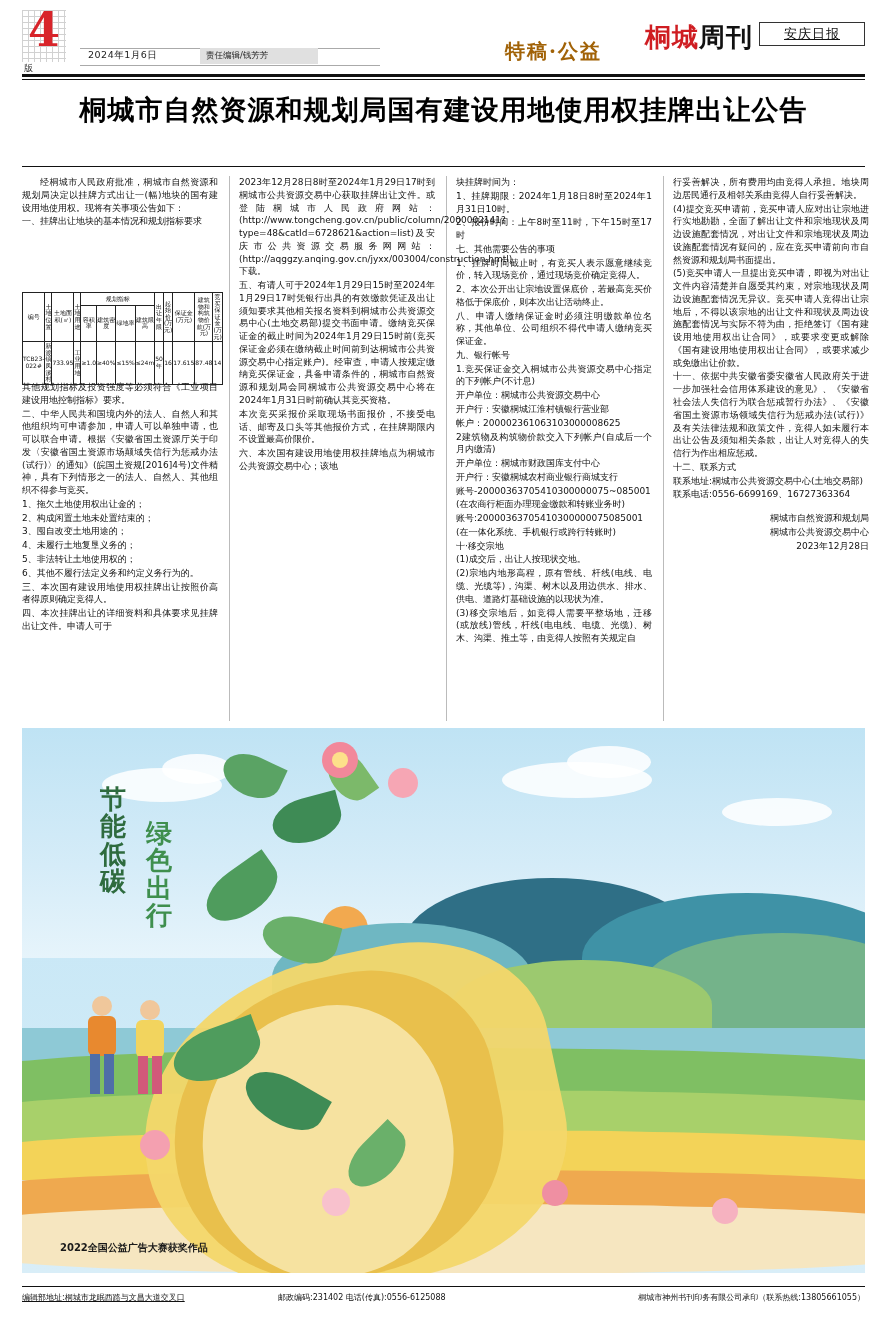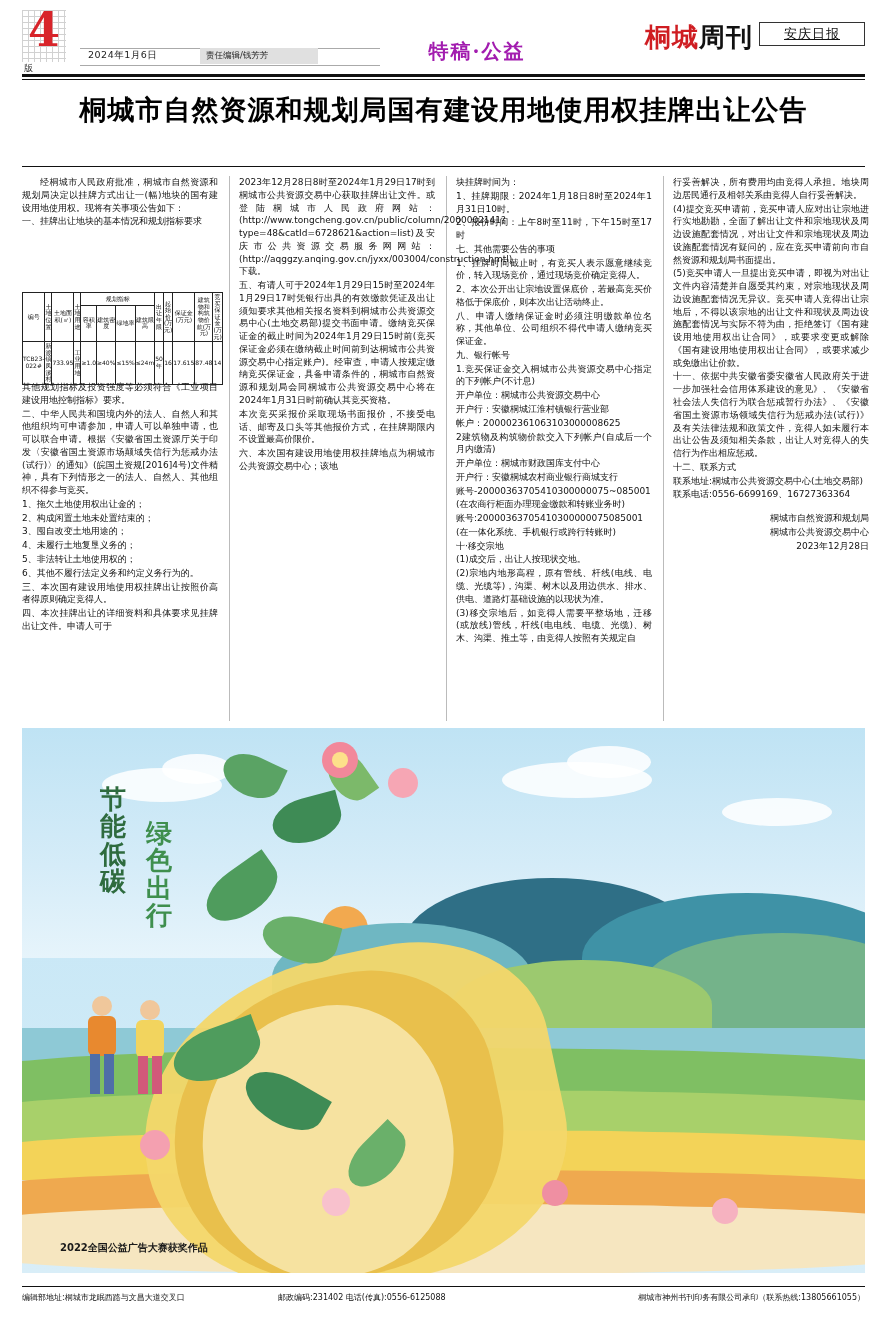--- a/index.html
+++ b/index.html
@@ -26,23 +26,23 @@
      font-family:"DejaVu Serif","Liberation Serif",serif;
      font-size:46px;font-weight:700;color:#d8242a;line-height:48px;text-align:center;}
   .pn-label{position:absolute;left:2px;top:52px;font-size:9px;color:#333;}
 
   .issue-bar{position:absolute;left:58px;top:38px;width:300px;height:16px;
      border-top:1px solid #aaa;border-bottom:1px solid #aaa;}
   .issue-date{position:absolute;left:66px;top:39px;font-size:9.5px;color:#222;letter-spacing:.5px;}
   .editor-box{position:absolute;left:178px;top:38px;width:118px;height:16px;background:#e0e0e0;}
   .editor-text{position:absolute;left:184px;top:40px;font-size:8.5px;color:#222;}
 
-  .section-title{position:absolute;left:330px;top:28px;width:250px;text-align:center;
-     font-family:"DejaVu Serif","Liberation Serif",serif;
-     font-size:20px;font-weight:700;letter-spacing:2px;color:#a21caf;}
+  .section-title{position:absolute;left:330px;top:28px;width:250px;text-align:right;
+     font-family:"DejaVu Serif","Liberation Serif",serif;
+     font-size:20px;font-weight:700;letter-spacing:2px;color:#a16207;}
 
   .brand{position:absolute;right:112px;top:10px;
      font-family:"DejaVu Serif","Liberation Serif",serif;
      font-size:26px;font-weight:700;color:#cf1d22;letter-spacing:1px;}
   .brand .b2{color:#111;}
   .paper-name{position:absolute;right:0;top:12px;width:104px;height:22px;
      border:1px solid #333;text-align:center;font-size:13px;line-height:22px;
      font-family:"DejaVu Serif","Liberation Serif",serif;letter-spacing:1px;text-decoration:underline;}
 
   .rule-thick{position:absolute;left:22px;top:74px;width:843px;height:3px;background:#111;}
@@ -111,21 +111,21 @@
   .ps-a{color:#2e6b3e;}
   .ps-b{color:#3f8f4e;}
   .leafblob{position:absolute;border-radius:50% 0 50% 50%;}
   .flower{position:absolute;border-radius:50%;}
   .person{position:absolute;}
   .poster-caption{position:absolute;left:38px;bottom:18px;font-size:10px;font-weight:700;color:#1a1a1a;}
 
   
   .footrule{position:absolute;left:22px;top:1286px;width:843px;height:1px;background:#111;}
   .footer{position:absolute;left:22px;top:1292px;width:843px;font-size:8px;color:#111;}
-  .footer .left{position:absolute;left:0;top:0;}
+  .footer .left{position:absolute;left:0;top:0;text-decoration:underline;}
   .footer .mid{position:absolute;left:256px;top:0;}
   .footer .right{position:absolute;right:0;top:0;}
 </style>
 </head>
 <body>
 
 <div class="page">
 
   <div class="masthead">
     <div class="page-num-box">

